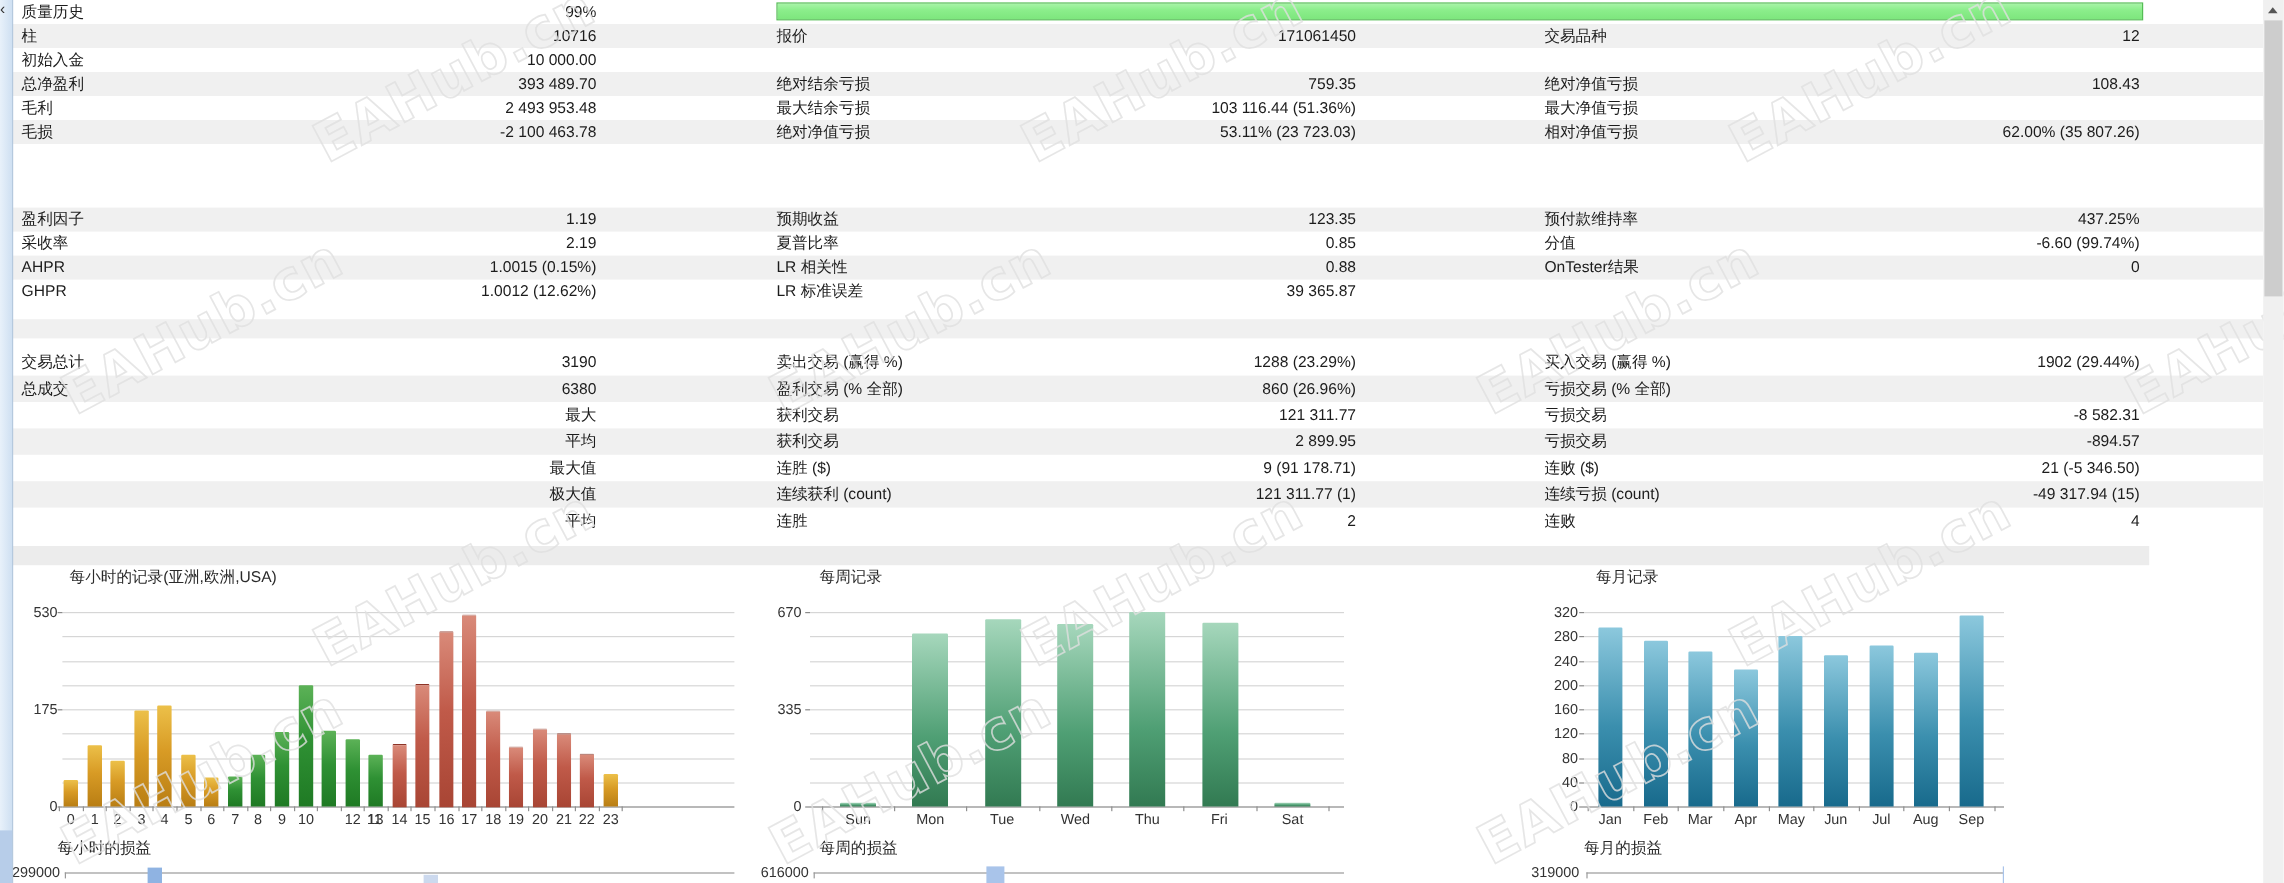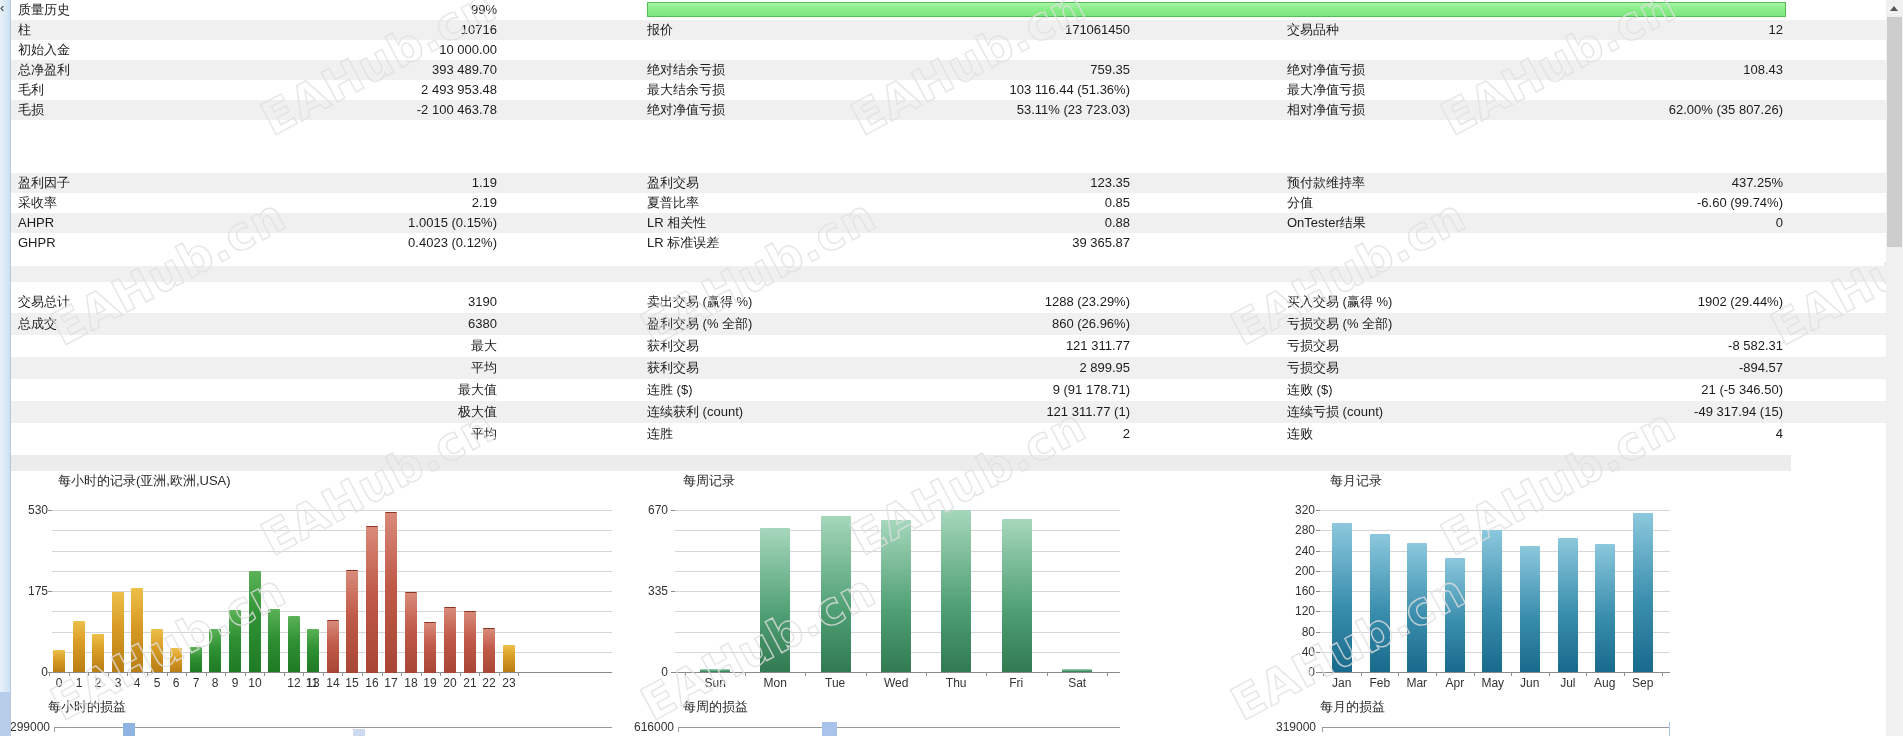--- a/index.html
+++ b/index.html
@@ -127,21 +127,21 @@
         <div class="c2v">53.11% (23 723.03)</div>
         <div class="sp2"></div>
         <div class="c3l">相对净值亏损</div>
         <div class="c3v">62.00% (35 807.26)</div>
       </div>
       <div class="spacer-a"></div>
       <div class="trow shade">
         <div class="c1l">盈利因子</div>
         <div class="c1v">1.19</div>
         <div class="sp1"></div>
-        <div class="c2l">盈利交易</div>
+        <div class="c2l">预期收益</div>
         <div class="c2v">123.35</div>
         <div class="sp2"></div>
         <div class="c3l">预付款维持率</div>
         <div class="c3v">437.25%</div>
       </div>
       <div class="trow">
         <div class="c1l">采收率</div>
         <div class="c1v">2.19</div>
         <div class="sp1"></div>
         <div class="c2l">夏普比率</div>
@@ -155,21 +155,21 @@
         <div class="c1v">1.0015 (0.15%)</div>
         <div class="sp1"></div>
         <div class="c2l">LR 相关性</div>
         <div class="c2v">0.88</div>
         <div class="sp2"></div>
         <div class="c3l">OnTester结果</div>
         <div class="c3v">0</div>
       </div>
       <div class="trow">
         <div class="c1l">GHPR</div>
-        <div class="c1v">0.4023 (0.12%)</div>
+        <div class="c1v">1.0012 (12.62%)</div>
         <div class="sp1"></div>
         <div class="c2l">LR 标准误差</div>
         <div class="c2v">39 365.87</div>
         <div class="sp2"></div>
         <div class="c3l"></div>
         <div class="c3v"></div>
       </div>
       <div class="spacer-b1"></div>
       <div class="spacer-b2"></div>
       <div class="spacer-b3"></div>

